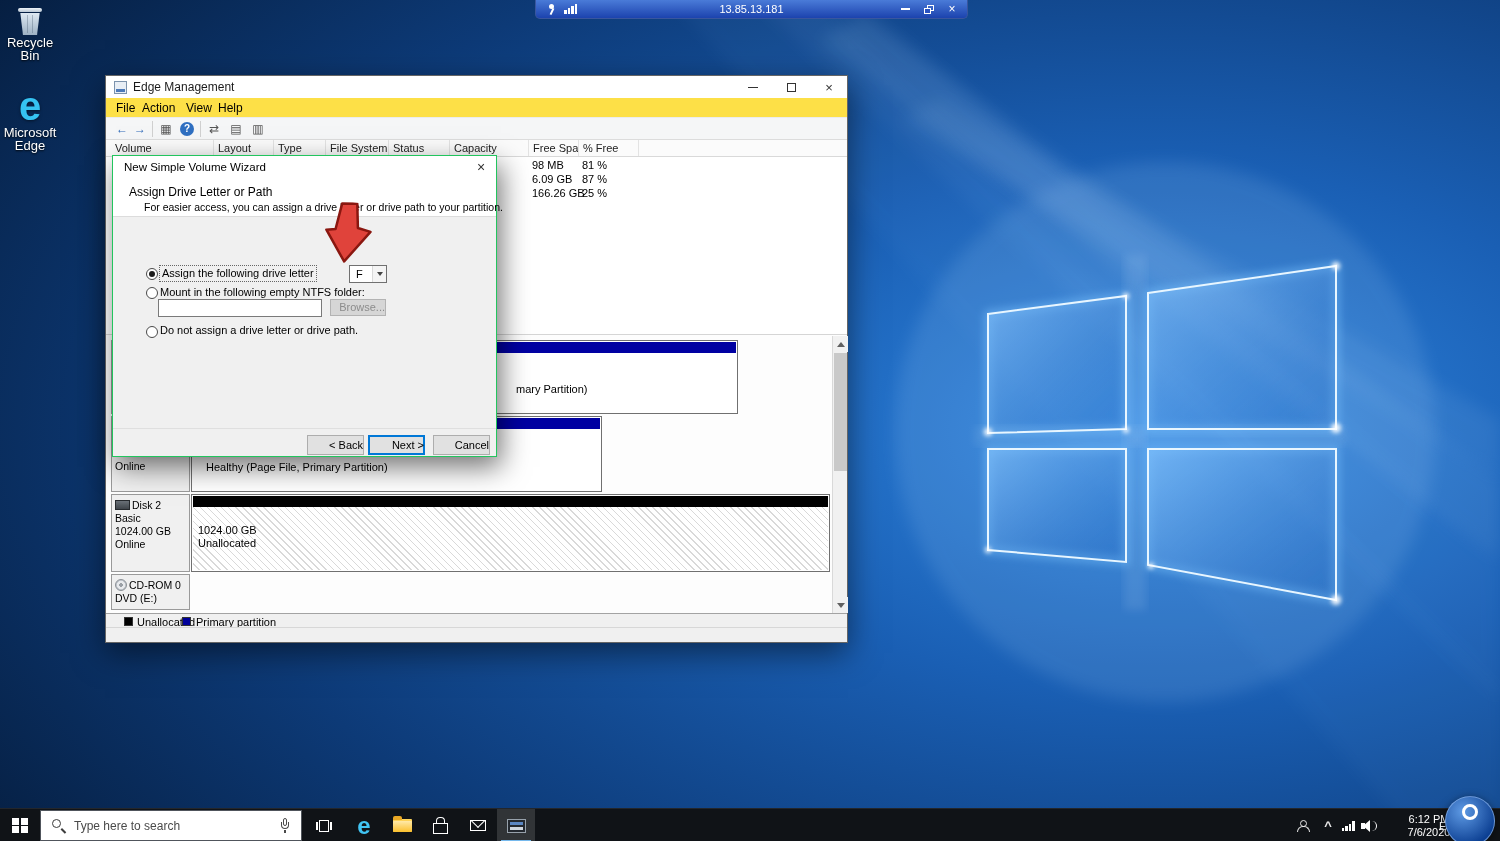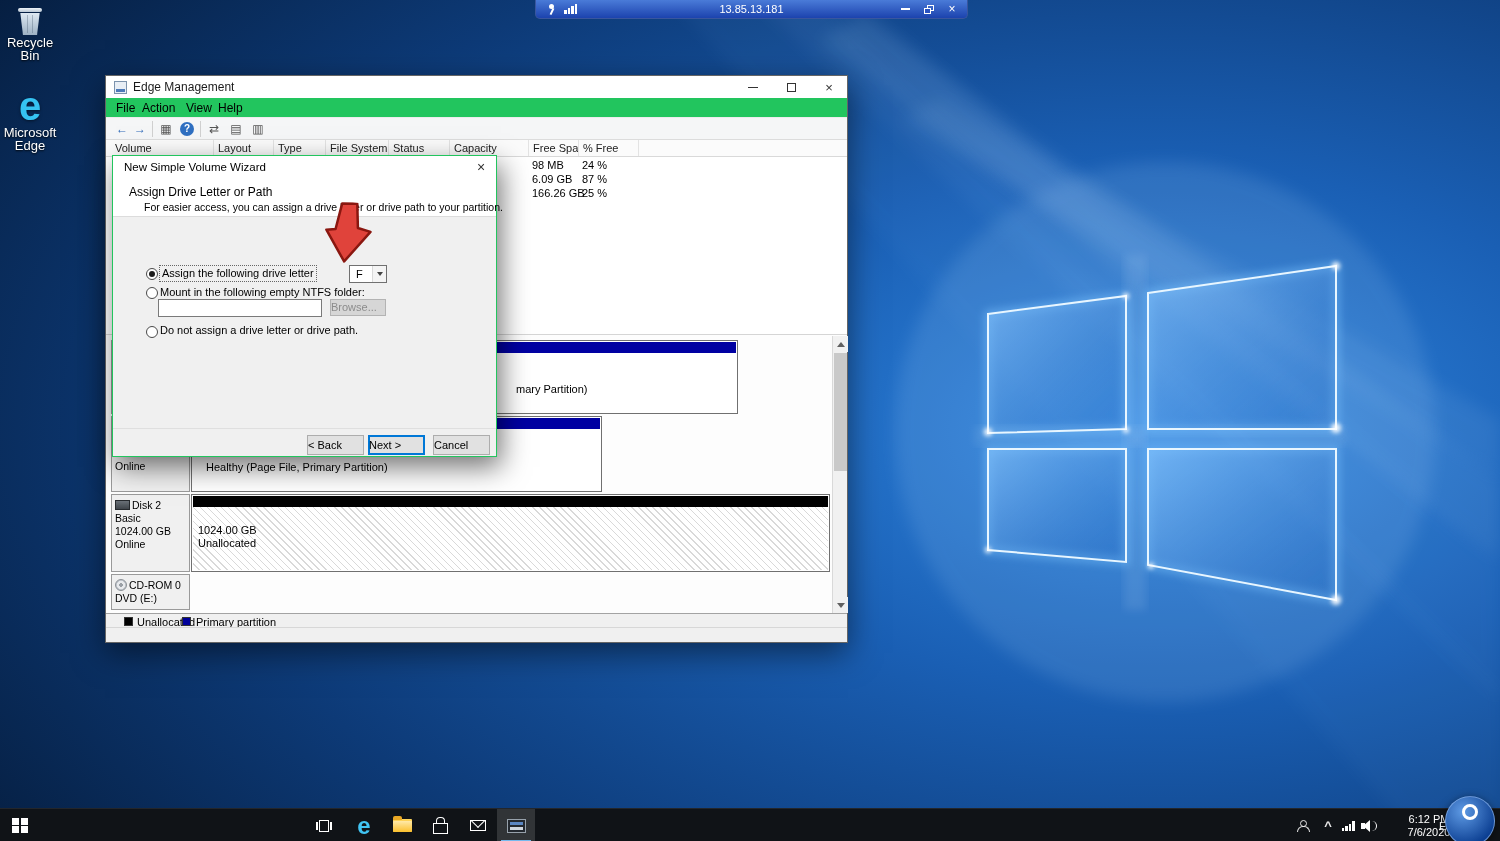--- a/index.html
+++ b/index.html
@@ -41,21 +41,21 @@
   
   #dmwin{left:105px;top:75px;width:743px;height:568px;z-index:10;background:#f0f0f0;
     border:1px solid #656565;box-shadow:0 10px 30px rgba(0,0,0,.5)}
   .dm-titlebar{position:absolute;left:0;top:0;width:741px;height:22px;background:#fff}
   .dmwic{position:absolute;left:8px;top:5px;width:13px;height:13px;background:#e8eef5;border:1px solid #7c93ad}
   .dmwic::after{content:"";position:absolute;left:1px;bottom:1px;width:9px;height:3px;background:#4d7ab8}
   .cap-btn{position:absolute;top:0;width:38px;height:22px;display:flex;align-items:center;justify-content:center}
   .glyph-min-d{width:10px;height:1px;background:#333}
   .glyph-max-d{width:9px;height:9px;border:1px solid #333}
   .x-dark{color:#333;font-size:13px;line-height:13px}
-  .dm-menubar{position:absolute;left:0;top:22px;width:741px;height:20px;background:#22c55e;border-bottom:1px solid #ececec}
+  .dm-menubar{position:absolute;left:0;top:22px;width:741px;height:20px;background:#fde047;border-bottom:1px solid #ececec}
   .menu-item{position:absolute;top:3px;font-size:12px;color:#000}
   .dm-toolbar{position:absolute;left:0;top:42px;width:741px;height:22px;background:#f5f6f7;border-bottom:1px solid #dcdcdc}
   .tbi{position:absolute;top:3px;width:16px;height:16px;text-align:center;font-size:12px;line-height:16px;color:#555}
   .tbi.blue{color:#2e69b8}
   .tbi.helpc{background:#2f6fc1;color:#fff;border-radius:50%;width:14px;height:14px;line-height:14px;font-size:10px;font-weight:bold;top:4px}
   .tb-sep{position:absolute;top:3px;width:1px;height:16px;background:#d0d0d0}
   .colrow{position:absolute;left:0;top:64px;width:741px;height:17px;background:#fbfbfb;border-bottom:1px solid #d9d9d9}
   .col{position:absolute;top:0;height:16px;line-height:16px;font-size:11px;color:#222;padding-left:4px;border-right:1px solid #e3e3e3;overflow:hidden;white-space:nowrap}
   .listarea{position:absolute;left:0;top:81px;width:741px;height:177px;background:#fff}
   .vrow{position:absolute;left:0;width:741px;height:14px;font-size:11px;color:#000}
@@ -94,21 +94,21 @@
   .radio{position:absolute;width:12px;height:12px;border:1px solid #4a4a4a;border-radius:50%;background:#fff}
   .radio.sel::after{content:"";position:absolute;left:2px;top:2px;width:6px;height:6px;border-radius:50%;background:#1c1c1c}
   .wlabel{position:absolute;font-size:11px;color:#000;line-height:13px;white-space:nowrap}
   .dotted{outline:1px dotted #666}
   .combo{position:absolute;width:38px;height:18px;background:#fff;border:1px solid #707070;font-size:11px}
   .combo .cv{position:absolute;left:6px;top:2px}
   .combo .ca{position:absolute;right:0;top:0;bottom:0;width:14px;display:flex;align-items:center;justify-content:center;background:#f4f4f4;border-left:1px solid #d9d9d9}
   .ca i{width:0;height:0;border-left:3.5px solid transparent;border-right:3.5px solid transparent;border-top:4px solid #444}
   .winput{position:absolute;background:#fff;border:1px solid #7a7a7a;font-size:11px;padding:0 3px}
   .wbtn{position:absolute;width:57px;height:20px;background:#e1e1e1;border:1px solid #adadad;
-    font-size:11px;text-align:left;line-height:18px;color:#000}
+    font-size:11px;text-align:right;line-height:18px;color:#000}
   .wbtn.primary{border:1px solid #0078d7;box-shadow:inset 0 0 0 1px #0078d7}
   .wbtn.disabled{background:#d6d6d6;border-color:#b3b3b3;color:#8c8c8c;width:56px;height:17px;line-height:15px}
   .wz-div{position:absolute;left:0;top:272px;width:383px;height:1px;background:#dfdfdf}
 
   
   #taskbar{left:0;top:808px;width:1500px;height:33px;background:#101317;z-index:40;border-top:1px solid #23262b}
   .tb-btn{position:absolute;top:0;height:33px;display:flex;align-items:center;justify-content:center}
   .flag{display:grid;grid-template-columns:7px 7px;grid-template-rows:7px 7px;gap:1.5px}
   .flag i{background:#fff;display:block}
   .searchbox{position:absolute;left:40px;top:1px;width:262px;height:31px;background:#fff;border:1px solid #50555c;display:flex;align-items:center}
@@ -293,21 +293,21 @@
       <span class="col" style="left:283px;width:61px">Status</span>
       <span class="col" style="left:344px;width:79px">Capacity</span>
       <span class="col" style="left:423px;width:50px">Free Spa...</span>
       <span class="col" style="left:473px;width:60px">% Free</span>
     </div>
 
     <div class="listarea">
       <div class="vrow" style="top:1px">
         <span class="volic"></span>
         <span class="vfree">98 MB</span>
-        <span class="vpct">24 %</span>
+        <span class="vpct">81 %</span>
       </div>
       <div class="vrow" style="top:15px">
         <span class="volic"></span>
         <span class="vfree">6.09 GB</span>
         <span class="vpct">87 %</span>
       </div>
       <div class="vrow" style="top:29px">
         <span class="volic"></span>
         <span class="vfree">166.26 GB</span>
         <span class="vpct">25 %</span>
@@ -416,20 +416,32 @@
 
   <div class="abs" id="taskbar">
     <div class="tb-btn" style="left:0;width:40px">
       <span class="flag">
           <i></i>
           <i></i>
           <i></i>
           <i></i>
         </span>
     </div>
+    <div class="searchbox">
+      <span class="mag">
+          <span class="mag-c"></span>
+          <span class="mag-h"></span>
+        </span>
+      <input placeholder="Type here to search" style="">
+      <span class="mic">
+          <span class="mic-b"></span>
+          <span class="mic-s"></span>
+          <span class="mic-l"></span>
+        </span>
+    </div>
     <div class="tb-btn" style="left:304px;width:40px">
       <span class="tview">
           <span class="c"></span>
           <span class="l"></span>
           <span class="r"></span>
         </span>
     </div>
     <div class="tb-btn" style="left:345px;width:38px">
       <span class="edge-sm">e</span>
     </div>

